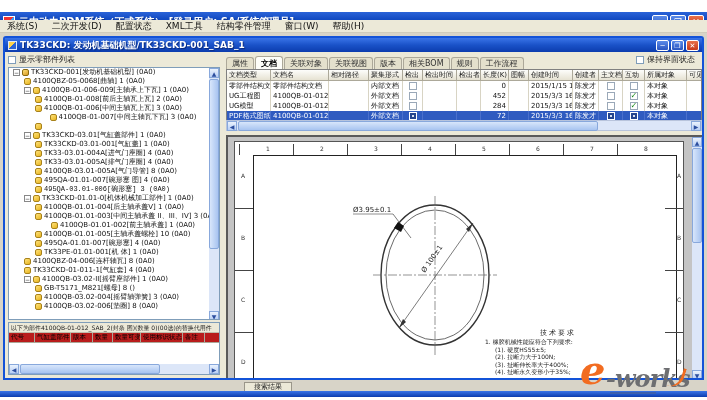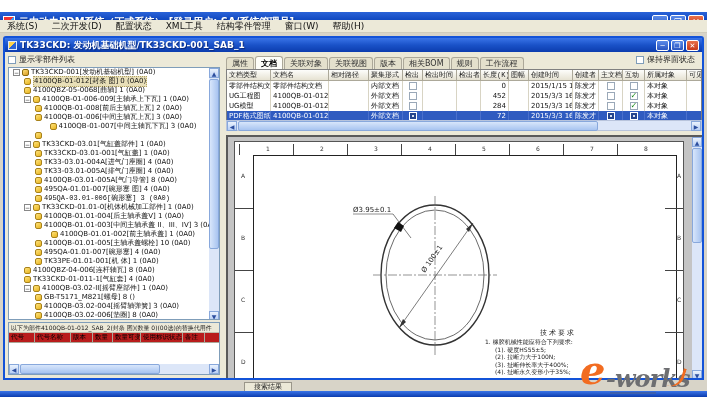--- a/index.html
+++ b/index.html
@@ -87,21 +87,21 @@
     border:1px solid #aca899; border-bottom:none; border-radius:3px 3px 0 0; margin-right:1px;
     color:#333; white-space:nowrap; }
   .tab.active { background:#fdfdf8; height:13px; line-height:13px; font-weight:bold; color:#000; }
 
   #doc-table { position:absolute; left:226px; top:69px; width:476px; height:51px;
     background:#fff; border:1px solid #808080; border-bottom:none; overflow:hidden; }
   .dt-row { display:flex; height:10px; }
   .dt-row.header { background:linear-gradient(#fdfdfb,#e6e2d2); border-bottom:1px solid #aca899; height:11px; }
   .dt-cell { flex:0 0 auto; font-size:7px; line-height:10px; padding:0 2px; overflow:hidden;
     white-space:nowrap; border-right:1px solid #d8d4c4; color:#111; }
-  .dt-row.header .dt-cell { border-right:1px solid #aca899; line-height:11px; color:#222;font-family:Liberation Mono, monospace; }
+  .dt-row.header .dt-cell { border-right:1px solid #aca899; line-height:11px; color:#222; }
   .dt-cell.num { text-align:right; }
   .dt-row.sel { background:#2f5bc0; }
   .dt-row.sel .dt-cell { color:#fff; border-right-color:#4a70cc; }
   .cbx { width:8px; height:8px; margin:1px auto; background:#fff; border:1px solid #9aa8b8; position:relative; }
   .cbx.check::after { content:"✓"; position:absolute; left:0; top:-2px; font-size:8px; color:#1a8a1a; }
   .cbx.fill { background:#d8e0f0; border-color:#fff; box-shadow:inset 0 0 0 2px #24448f; }
   #doc-hscroll { position:absolute; left:226px; top:120px; width:476px; height:11px;
     background:#dce6f8; border:1px solid #b8c4dc; }
 
   
@@ -187,24 +187,20 @@
     <span>保持界面状态</span>
   </div>
 
   <div id="tree-panel">
     <div id="tree-list">
         <div class="trow root" style="padding-left: 4px;">
           <div class="expbox">−</div>
           <div class="part-ico"></div>
           <span class="tlabel">TK33CKD-001[发动机基础机型]  (0A0)</span>
         </div>
-        <div class="trow sel" style="padding-left: 15px;">
-          <div class="part-ico"></div>
-          <span class="tlabel">4100QB-01-012[封条 图] 0 (0A0)</span>
-        </div>
         <div class="trow" style="padding-left: 15px;">
           <div class="part-ico"></div>
           <span class="tlabel">4100QBZ-05-0068[曲轴] 1 (0A0)</span>
         </div>
         <div class="trow" style="padding-left: 15px;">
           <div class="expbox">−</div>
           <div class="part-ico"></div>
           <span class="tlabel">4100QB-01-006-009[主轴承上下瓦] 1 (0A0)</span>
         </div>
         <div class="trow" style="padding-left: 26px;">
@@ -310,21 +306,21 @@
       <div class="sb-btn" style="top:0;">▲</div>
       <div class="sb-thumb" style="top:11px; height:170px;"></div>
       <div class="sb-btn" style="bottom:0;">▼</div>
     </div>
   </div>
 
   <div id="replace-panel">
     <div id="replace-header">以下为部件4100QB-01-012_SAB_2(封条 图)(数量 0)(00选)的替换代用件</div>
     <div id="replace-cols">
         <span style="width: 26px;">代号</span>
-        <span style="width: 36px;">代号名称</span>
+        <span style="width: 36px;">气缸盖部件</span>
         <span style="width: 22px;">版本</span>
         <span style="width: 20px;">数量</span>
         <span style="width: 28px;">数量可变</span>
         <span style="width: 42px;">使用标识状态</span>
         <span style="width: 22px;">备注</span>
       </div>
     <div class="hscroll" style="width:210px;">
       <div class="hsb-btn" style="left:0;">◀</div>
       <div class="hsb-thumb" style="left:11px; width:140px;"></div>
       <div class="hsb-btn" style="right:0;">▶</div>

